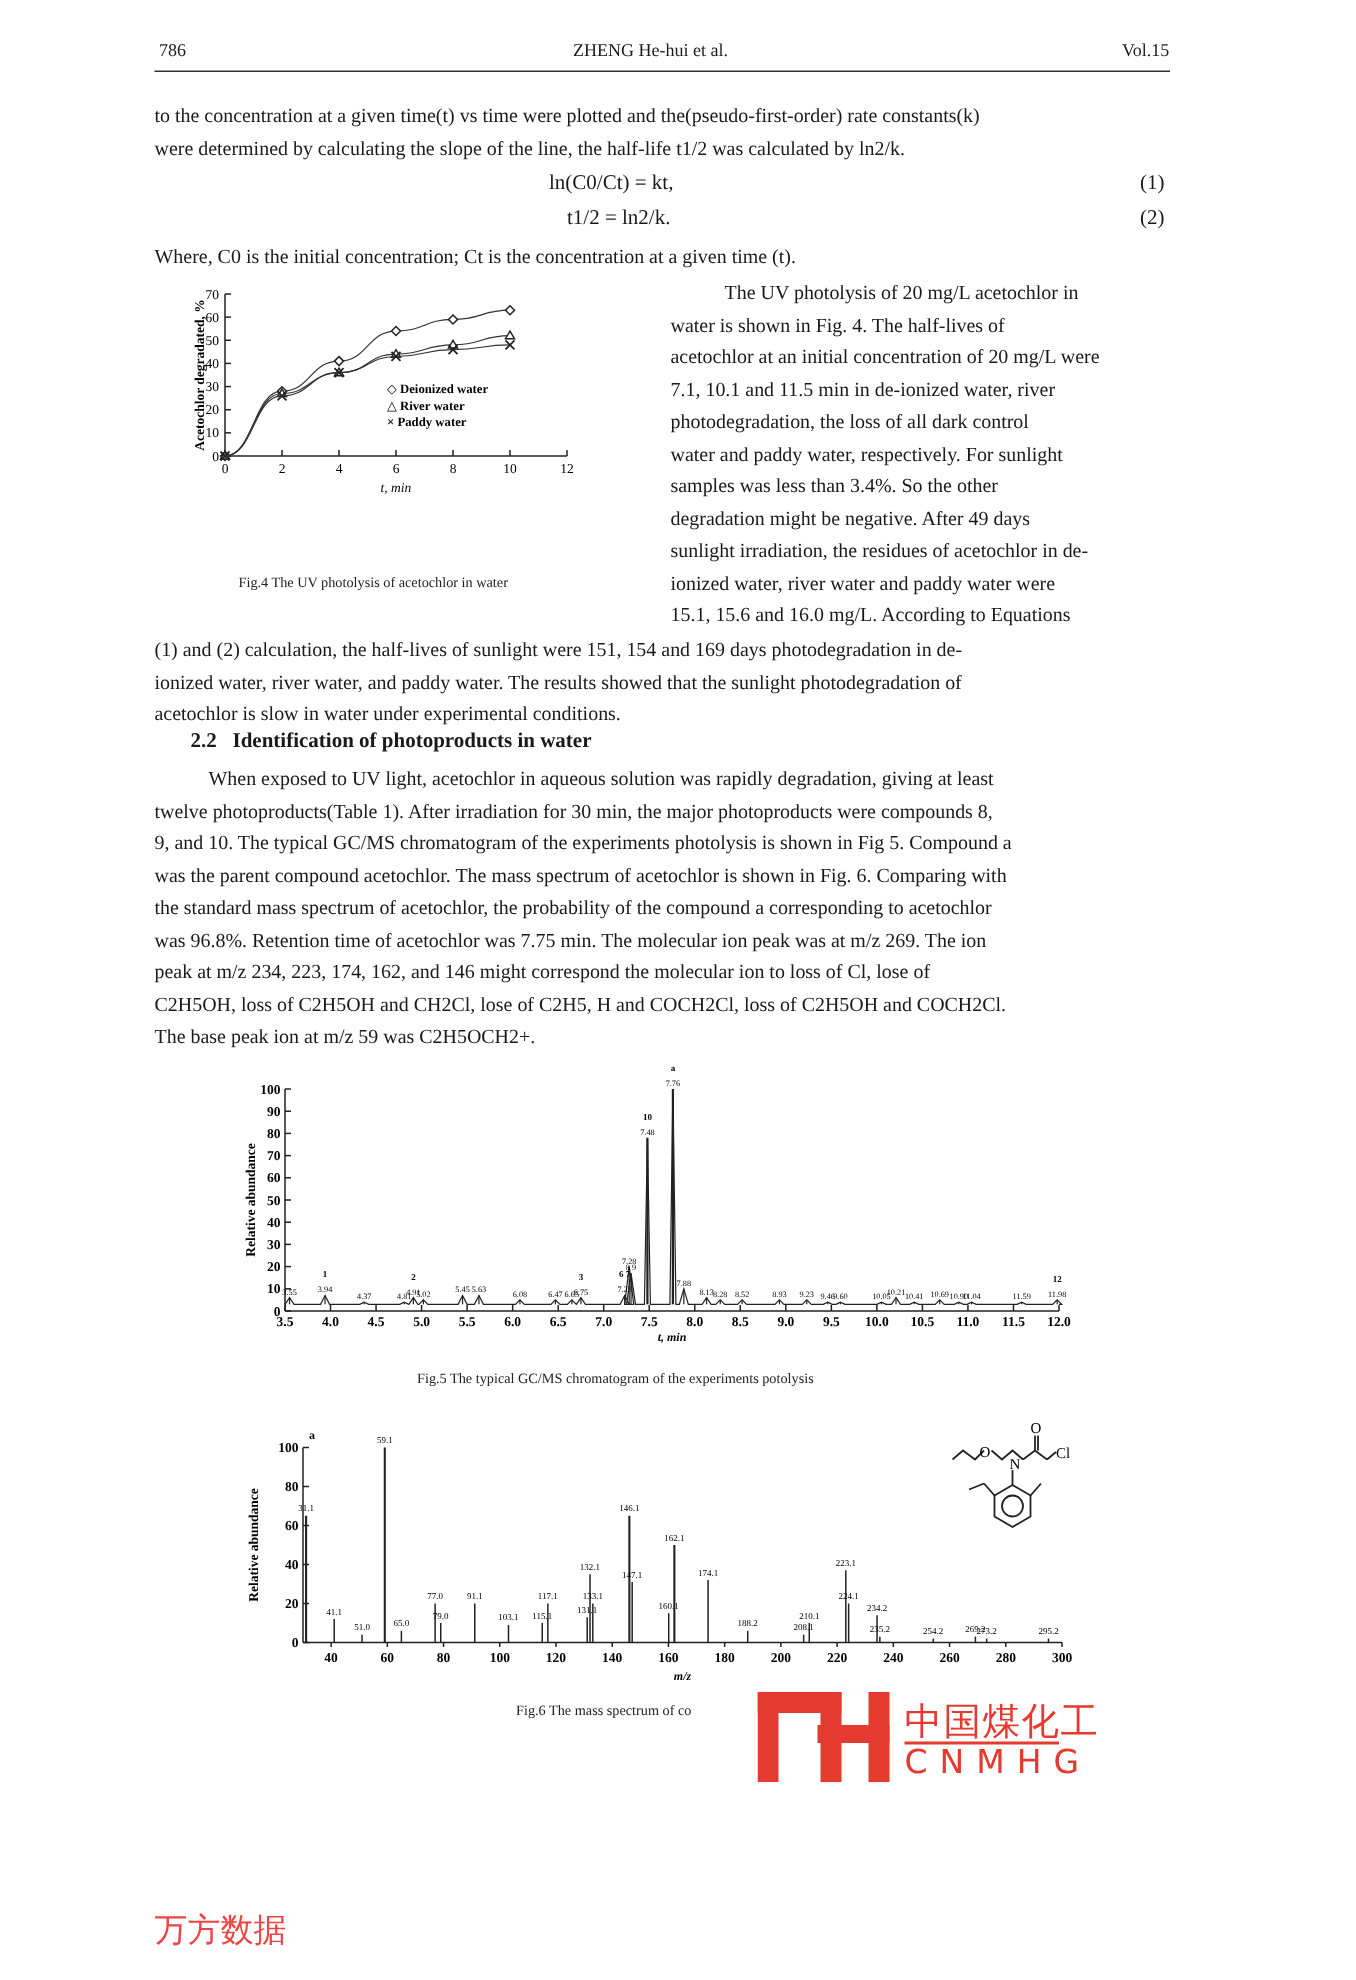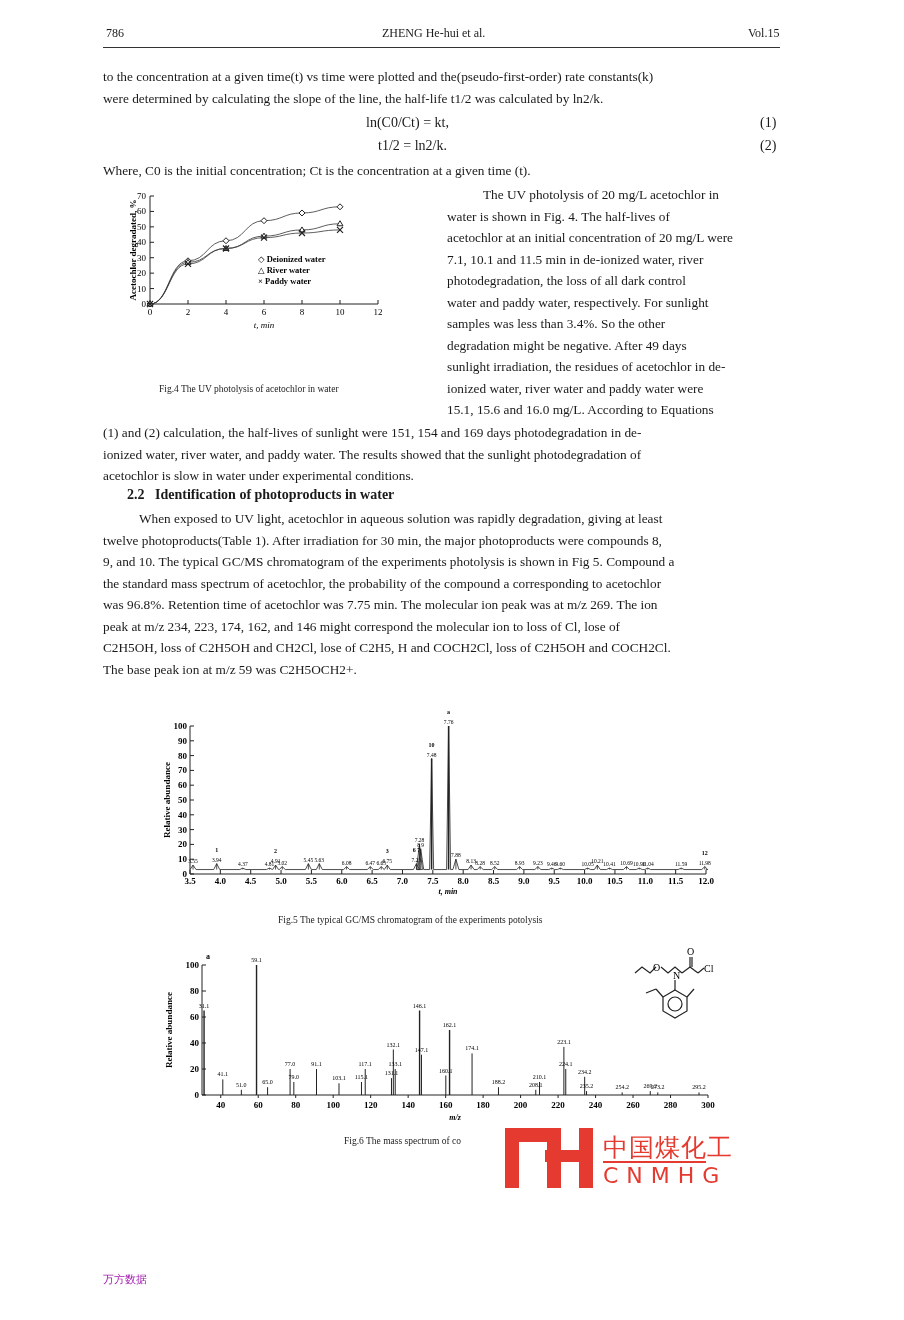--- a/index.html
+++ b/index.html
@@ -11,21 +11,21 @@
   .para { position:absolute; font-size:13.3px; line-height:21.5px; text-align:justify; }
   .para p { margin:0; }
   .eq { position:absolute; font-size:14px; }
   .eqn { position:absolute; font-size:14px; }
   .sec { position:absolute; font-size:14px; font-weight:bold; }
   .cap { position:absolute; font-size:9.5px; color:#222; }
   svg text { font-family:"Liberation Serif","DejaVu Serif",serif; }
   .wm-cn { position:absolute; left:603px; top:1131px; font-size:25px; color:#e53a2f; font-family:Liberation Serif, serif; letter-spacing:1px; }
   .wm-en { position:absolute; left:603px; top:1163px; font-size:22px; color:#e53a2f; font-family:"DejaVu Sans",sans-serif; letter-spacing:8px; }
   .wm-rule { position:absolute; left:603px; top:1161px; width:103px; height:2px; background:#e53a2f; }
-  .footer { position:absolute; left:103px; top:1272px; font-size:11px; font-family:Liberation Sans, sans-serif; color:#a21caf; }
+  .footer { position:absolute; left:103px; top:1272px; font-size:22px; font-family:Liberation Sans, sans-serif; color:#ef4444; }
 </style>
 </head>
 <body>
 
 <div class="abs hdr" style="left:106px">786</div>
 <div class="abs hdr" style="left:382px">ZHENG He-hui et al.</div>
 <div class="abs hdr" style="left:748px">Vol.15</div>
 <div class="hdr-line"></div>
 
 <div class="para" style="left:103px; top:66px; width:677px;">
@@ -126,20 +126,21 @@
 
 <div class="sec" style="left:103px; top:487px;margin-left:24px;">
   <span>2.2</span>&nbsp;&nbsp;
   <span>Identification of photoproducts in water</span>
 </div>
 
 <div class="para" style="left:103px; top:508px; width:677px;">
   <p style="text-indent:36px">When exposed to UV light, acetochlor in aqueous solution was rapidly degradation, giving at least</p>
   <p>twelve photoproducts(Table 1). After irradiation for 30 min, the major photoproducts were compounds 8,</p>
   <p>9, and 10. The typical GC/MS chromatogram of the experiments photolysis is shown in Fig 5. Compound a</p>
+  <p>was the parent compound acetochlor. The mass spectrum of acetochlor is shown in Fig. 6. Comparing with</p>
   <p>the standard mass spectrum of acetochlor, the probability of the compound a corresponding to acetochlor</p>
   <p>was 96.8%. Retention time of acetochlor was 7.75 min. The molecular ion peak was at m/z 269. The ion</p>
   <p>peak at m/z 234, 223, 174, 162, and 146 might correspond the molecular ion to loss of Cl, lose of</p>
   <p>C2H5OH, loss of C2H5OH and CH2Cl, lose of C2H5, H and COCH2Cl, loss of C2H5OH and COCH2Cl.</p>
   <p>The base peak ion at m/z 59 was C2H5OCH2+.</p>
 </div>
 
 <svg class="abs" style="left:160px; top:708px;" width="560" height="190" id="fig5">
     <line x1="30" y1="18" x2="30" y2="166" stroke="#222"></line>
     <line x1="30" y1="166" x2="546" y2="166" stroke="#222"></line>

